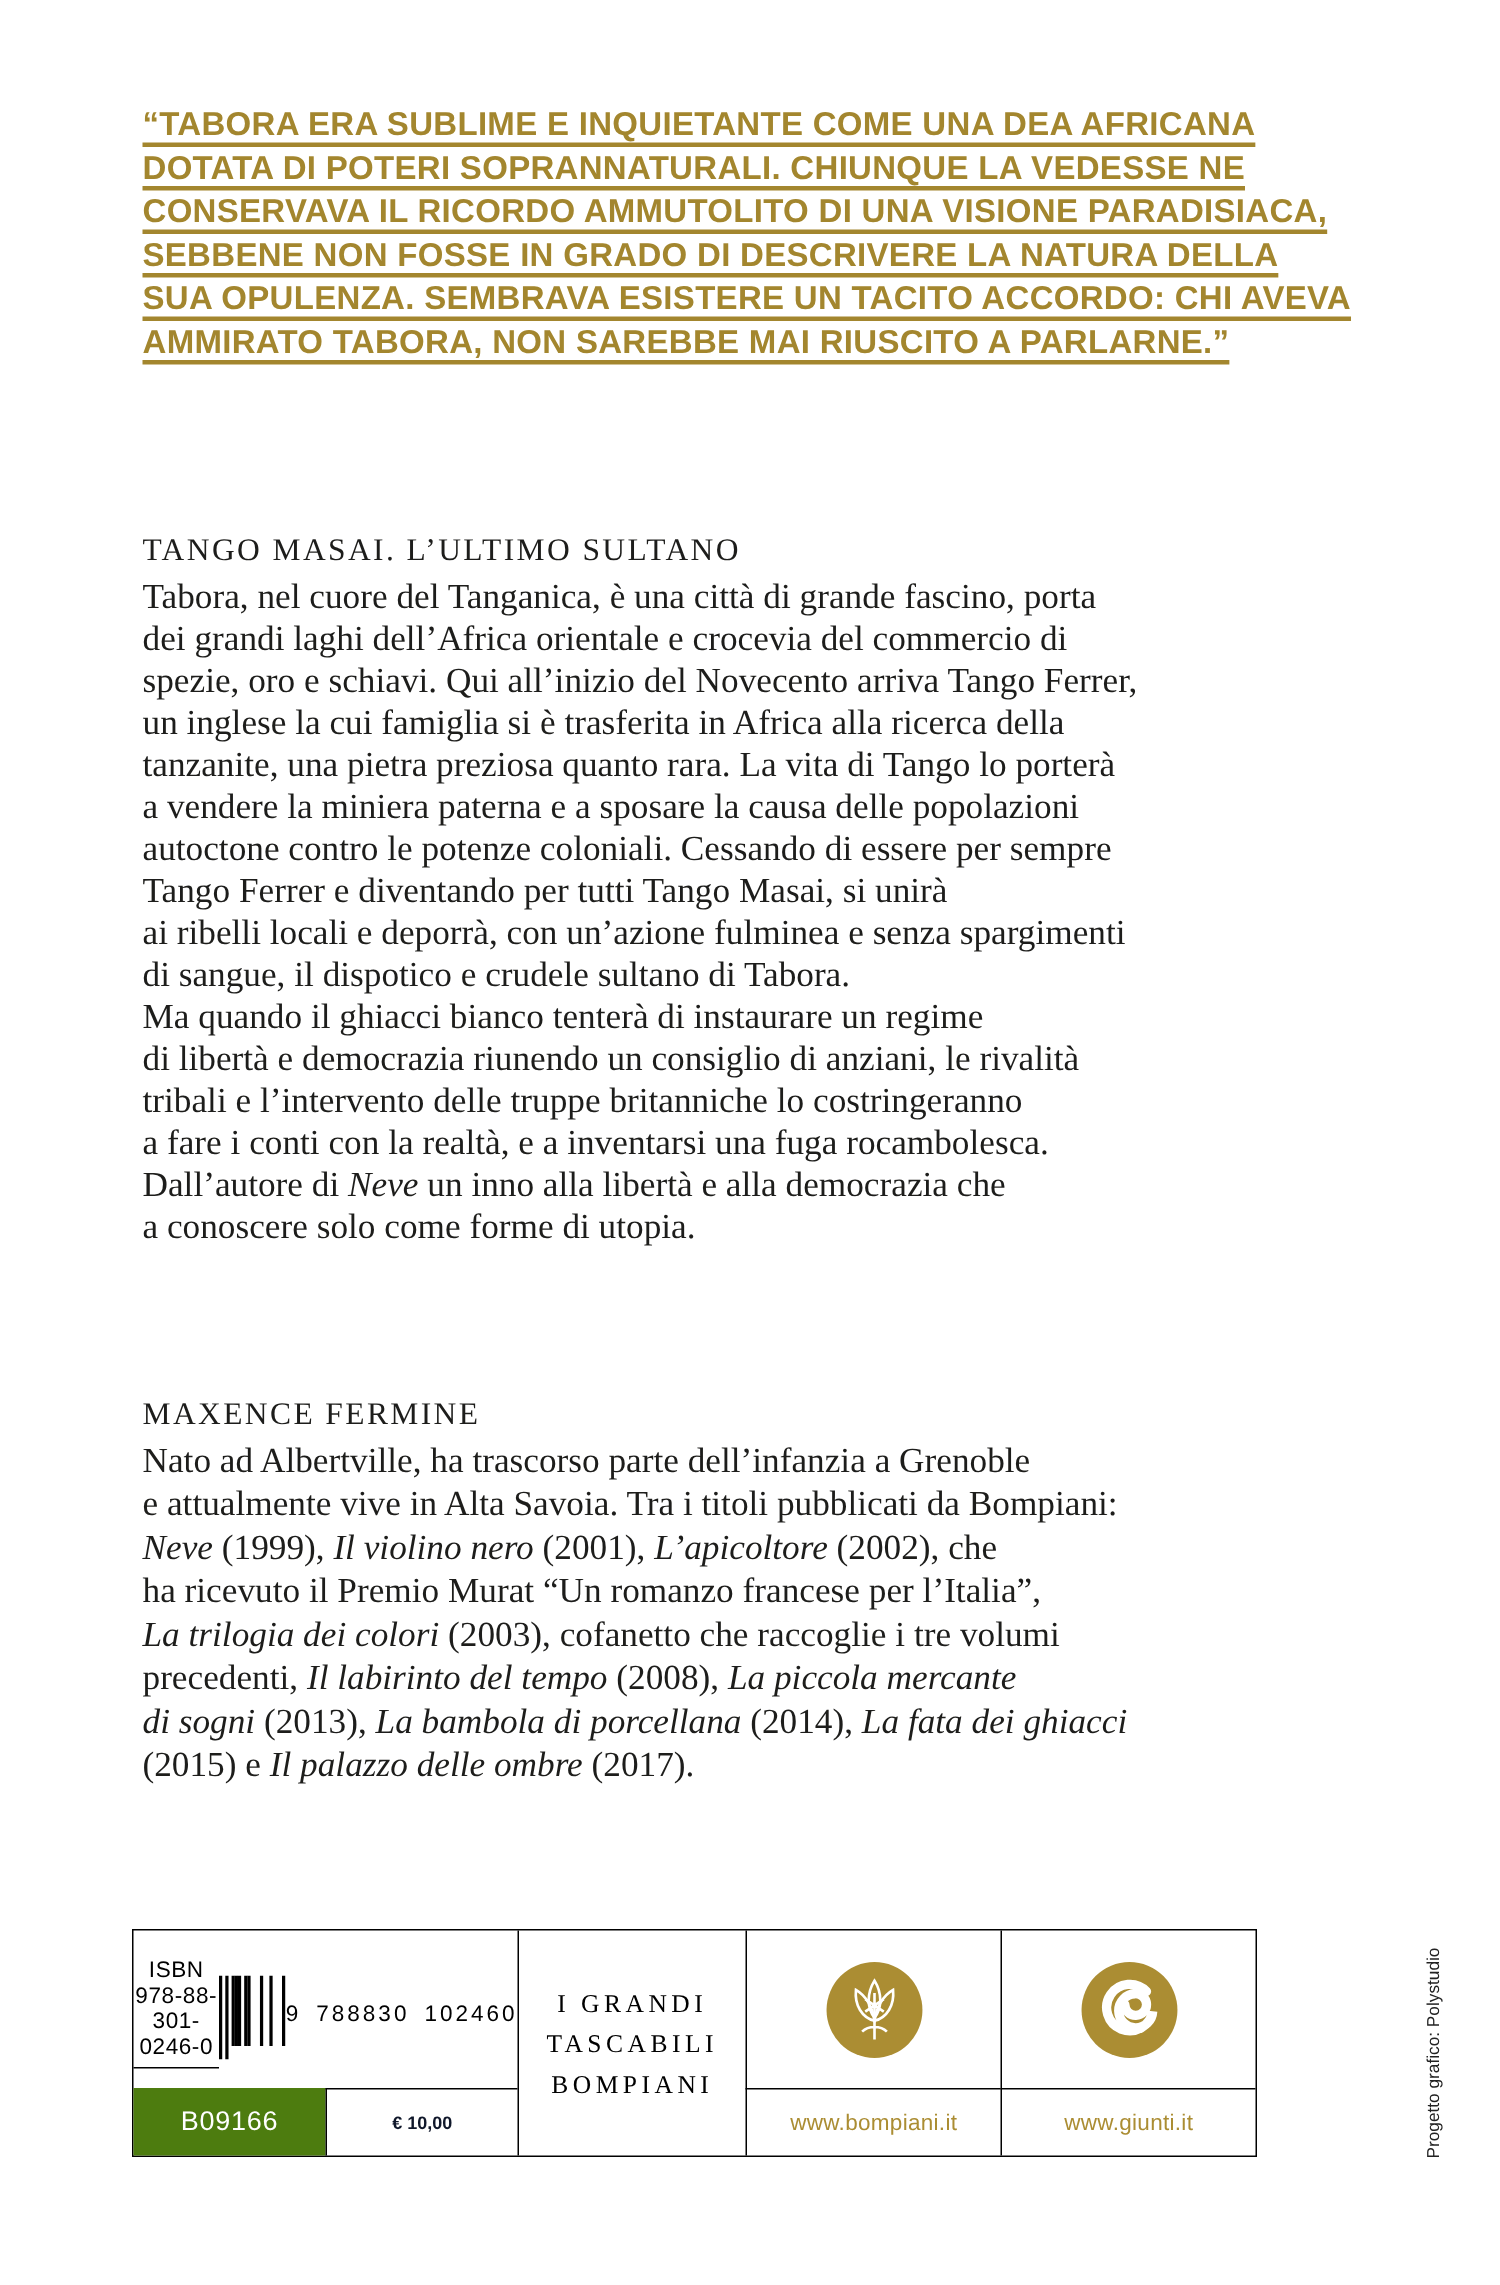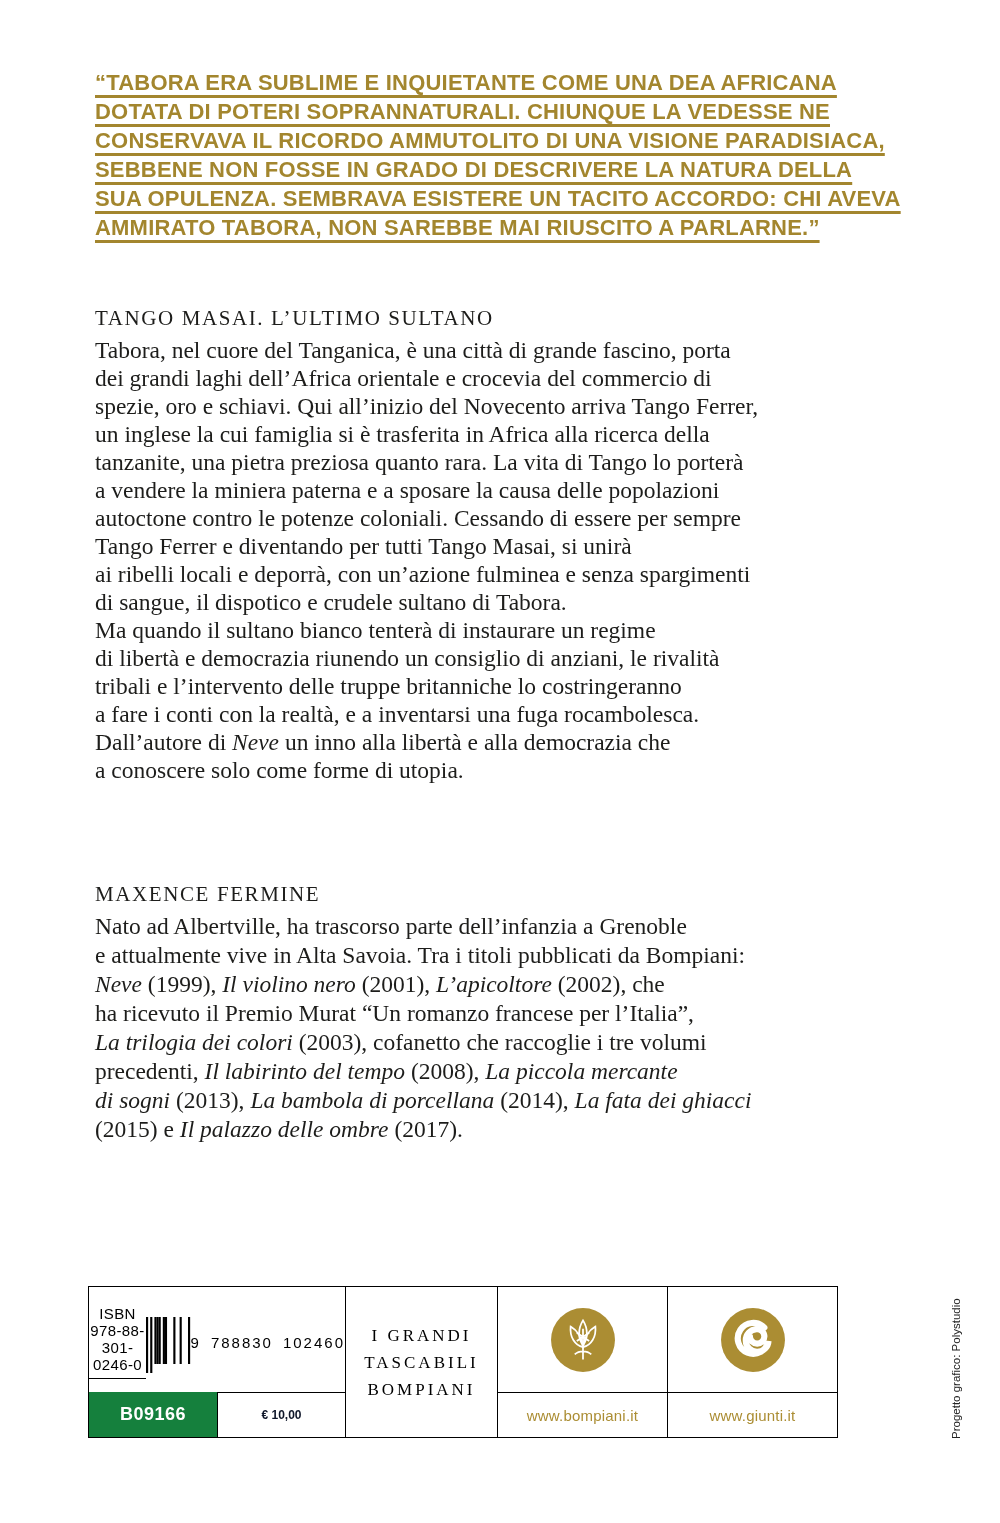--- a/index.html
+++ b/index.html
@@ -17,20 +17,21 @@
     text-decoration:underline;
     text-decoration-thickness:2.5px;
     text-underline-offset:5px;
   }
   
   .synopsis{position:absolute;left:95px;top:304px;width:830px;font-size:23.5px;line-height:28px;}
   .author{position:absolute;left:95px;top:880px;width:830px;font-size:23.5px;line-height:29px;}
   .section-heading{
     font-size:21px;letter-spacing:1.6px;line-height:28px;margin-bottom:4px;
     font-variant:normal;
+    margin-top:48px;
   }
   .tline{white-space:nowrap;}
   .tline i{}
   
   .footer{
     position:absolute;left:88px;top:1286px;width:750px;height:152px;
     border:1.5px solid #000;box-sizing:border-box;
     display:grid;grid-template-columns:128px 128px 152px 170px 1fr;
     grid-template-rows:105px 1fr;
     font-family:"Liberation Sans",sans-serif;
@@ -39,21 +40,21 @@
   .cell-barcode{grid-column:1/3;grid-row:1;flex-direction:row;justify-content:flex-start;padding-top:5px;}
   .isbn-label{
     width:100%;text-align:center;font-size:15px;letter-spacing:.4px;color:#000;
     padding-bottom:5px;border-bottom:1px solid #000;
   }
   .barcode-svg{margin-top:5px;display:block;}
   .barcode-digits{margin-top:1px;font-size:15px;letter-spacing:2px;color:#000;display:flex;gap:10px;}
   .cell-series{grid-column:3;grid-row:1/3;border-left:1.5px solid #000;flex-direction:column;
     font-family:"Liberation Serif",serif;font-size:17px;line-height:27px;letter-spacing:3px;color:#000;text-align:center;}
   .cell-logo{border-left:1.5px solid #000;}
-  .cell-code{grid-column:1;grid-row:2;background:#15803d;color:#fff;font-weight:bold;font-size:18px;letter-spacing:.5px;}
+  .cell-code{grid-column:1;grid-row:2;background:#4d7c0f;color:#fff;font-weight:normal;font-size:18px;letter-spacing:.5px;}
   .cell-price{grid-column:2;grid-row:2;border-top:1.5px solid #000;border-left:1.5px solid #000;
     color:#0f172a;font-weight:bold;font-size:12px;}
   .cell-url{border-left:1.5px solid #000;border-top:1.5px solid #000;
     color:var(--brand-gold,#ab8d33);font-weight:normal;font-size:15px;letter-spacing:.2px;}
   .logo-circle{fill:var(--brand-gold,#ab8d33);}
   
   .credit{
     position:absolute;left:950px;top:1277px;height:162px;
     writing-mode:vertical-rl;transform:rotate(180deg);
     font-family:"Liberation Sans",sans-serif;font-size:11.5px;color:#222;
@@ -80,21 +81,21 @@
         <div class="tline">Tabora, nel cuore del Tanganica, è una città di grande fascino, porta</div>
         <div class="tline">dei grandi laghi dell’Africa orientale e crocevia del commercio di</div>
         <div class="tline">spezie, oro e schiavi. Qui all’inizio del Novecento arriva Tango Ferrer,</div>
         <div class="tline">un inglese la cui famiglia si è trasferita in Africa alla ricerca della</div>
         <div class="tline">tanzanite, una pietra preziosa quanto rara. La vita di Tango lo porterà</div>
         <div class="tline">a vendere la miniera paterna e a sposare la causa delle popolazioni</div>
         <div class="tline">autoctone contro le potenze coloniali. Cessando di essere per sempre</div>
         <div class="tline">Tango Ferrer e diventando per tutti Tango Masai, si unirà</div>
         <div class="tline">ai ribelli locali e deporrà, con un’azione fulminea e senza spargimenti</div>
         <div class="tline">di sangue, il dispotico e crudele sultano di Tabora.</div>
-        <div class="tline">Ma quando il sultano bianco tenterà di instaurare un regime</div>
+        <div class="tline">Ma quando il ghiacci bianco tenterà di instaurare un regime</div>
         <div class="tline">di libertà e democrazia riunendo un consiglio di anziani, le rivalità</div>
         <div class="tline">tribali e l’intervento delle truppe britanniche lo costringeranno</div>
         <div class="tline">a fare i conti con la realtà, e a inventarsi una fuga rocambolesca.</div>
         <div class="tline">Dall’autore di <i>Neve</i> un inno alla libertà e alla democrazia che</div>
         <div class="tline">a conoscere solo come forme di utopia.</div>
       </div>
   </div>
 
   <div class="author">
     <div class="section-heading">MAXENCE FERMINE</div>

